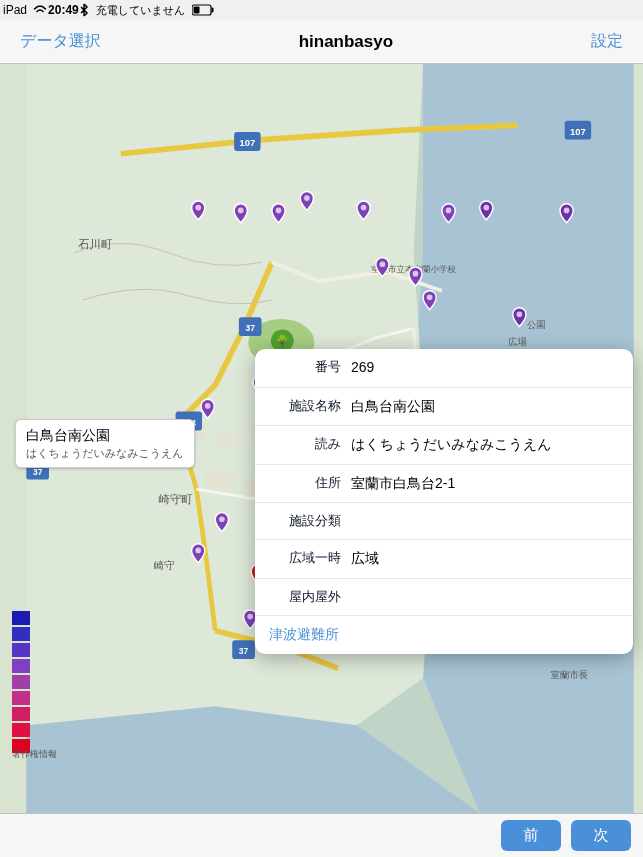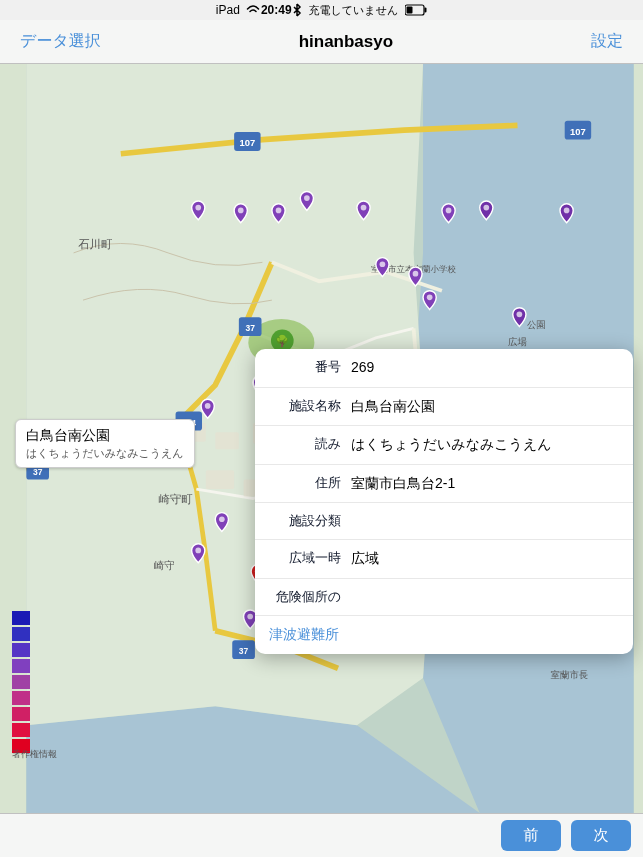--- a/index.html
+++ b/index.html
@@ -13,21 +13,21 @@
     }
 
     
     .status-bar {
       position: absolute;
       top: 0; left: 0; right: 0;
       height: 20px;
       background: #f0f0f0;
       display: flex;
       align-items: center;
-      justify-content: center;
+      justify-content: flex-start;
       padding: 0 3px;
       font-size: 12px;
       z-index: 100;
     }
     .status-left { display: flex; align-items: center; gap: 5px; }
     .status-center { font-weight: 600; }
     .status-right { display: flex; align-items: center; gap: 7px; font-size: 11px; }
 
     
     .nav-bar {
@@ -381,21 +381,21 @@
       <span class="detail-value">室蘭市白鳥台2-1</span>
     </div>
     <div class="detail-row">
       <span class="detail-label">施設分類</span>
     </div>
     <div class="detail-row">
       <span class="detail-label">広域一時</span>
       <span class="detail-value">広域</span>
     </div>
     <div class="detail-row">
-      <span class="detail-label">危険個所の</span>
+      <span class="detail-label">屋内屋外</span>
       <span class="detail-value blue"></span>
     </div>
     <div class="detail-row">
       <span class="detail-value blue" style="padding-left:0;">津波避難所</span>
     </div>
   </div>
 
   
   <div class="legend">
     <div class="legend-bar" style="background:#1a1ab5;"></div>

